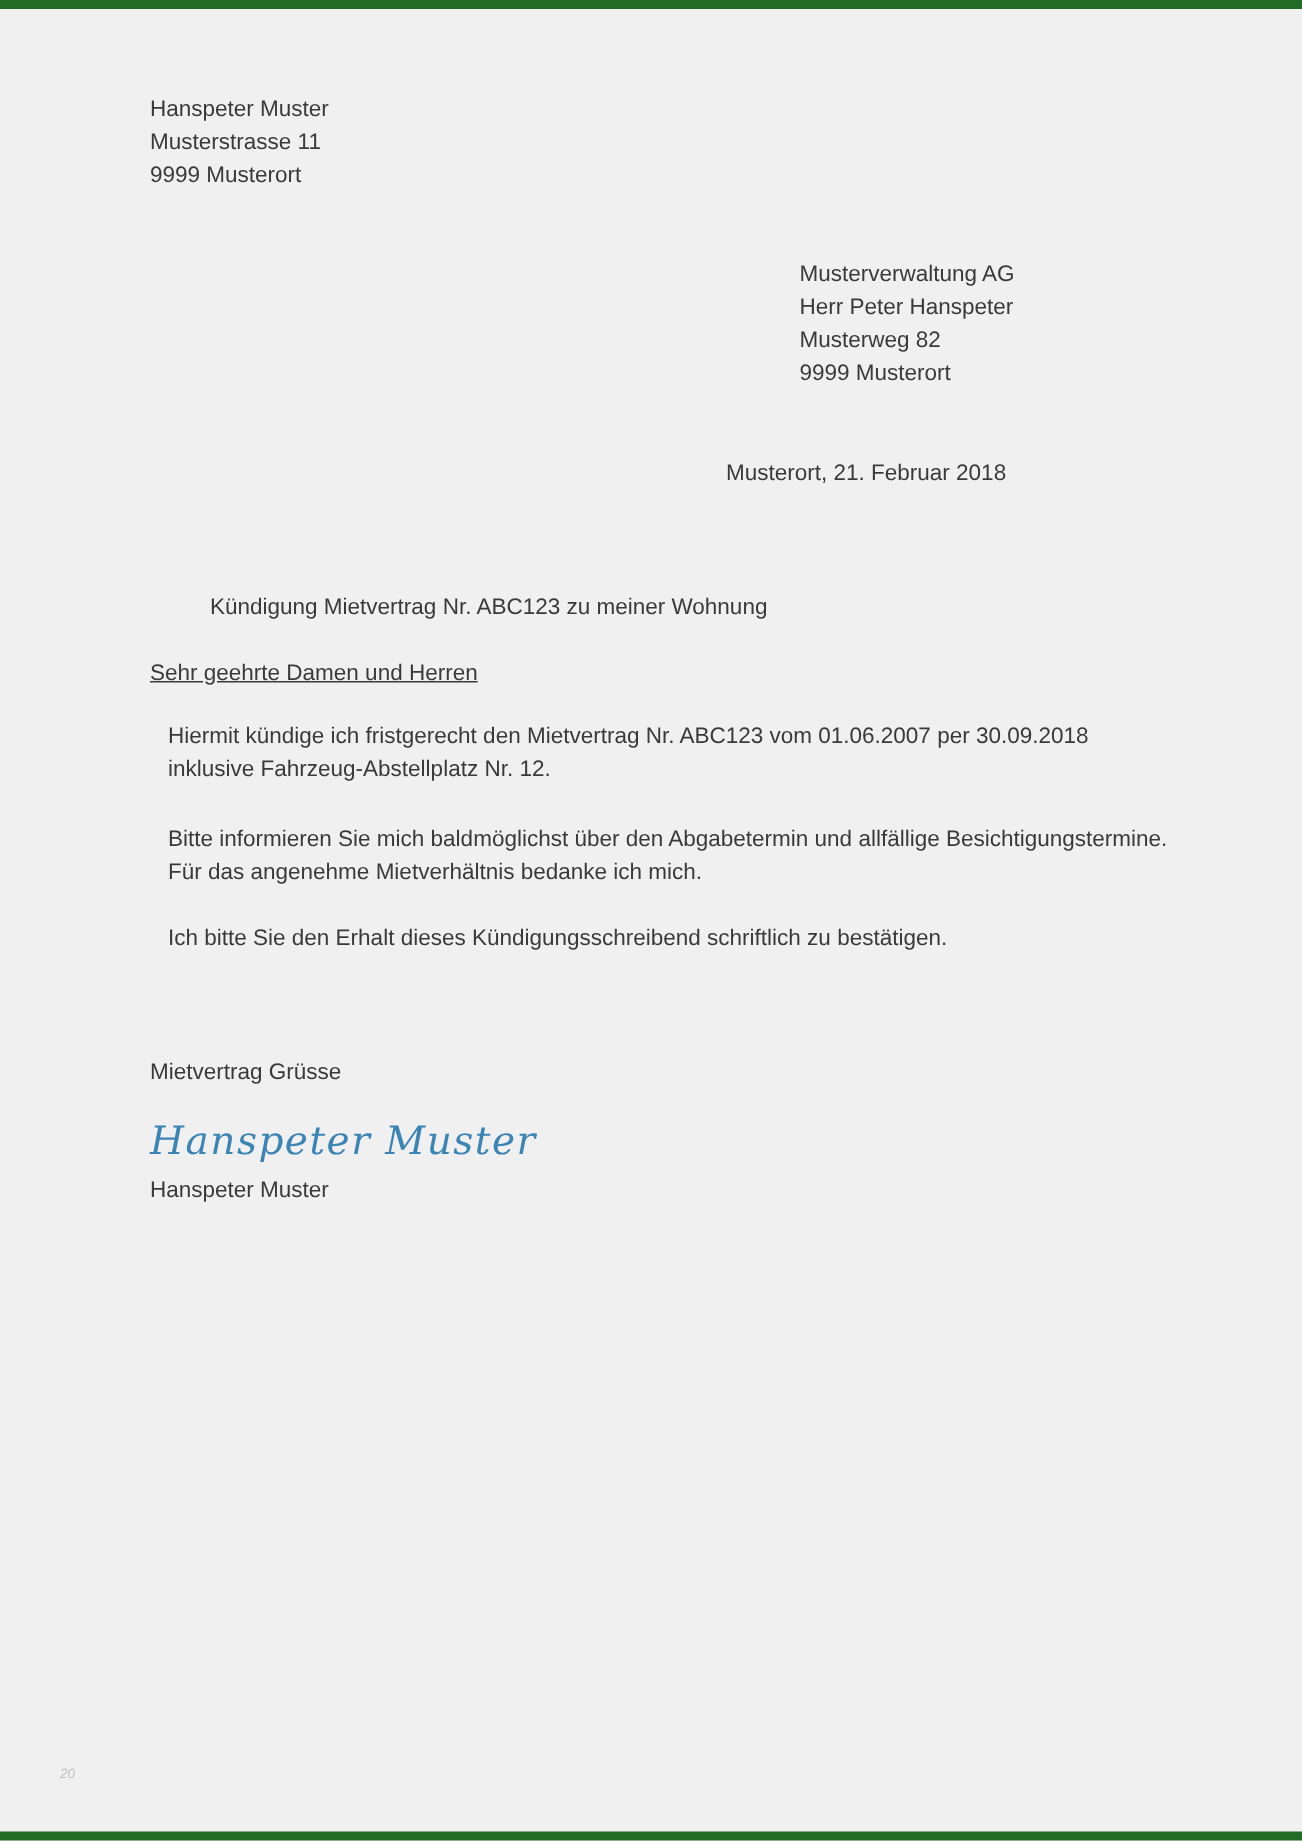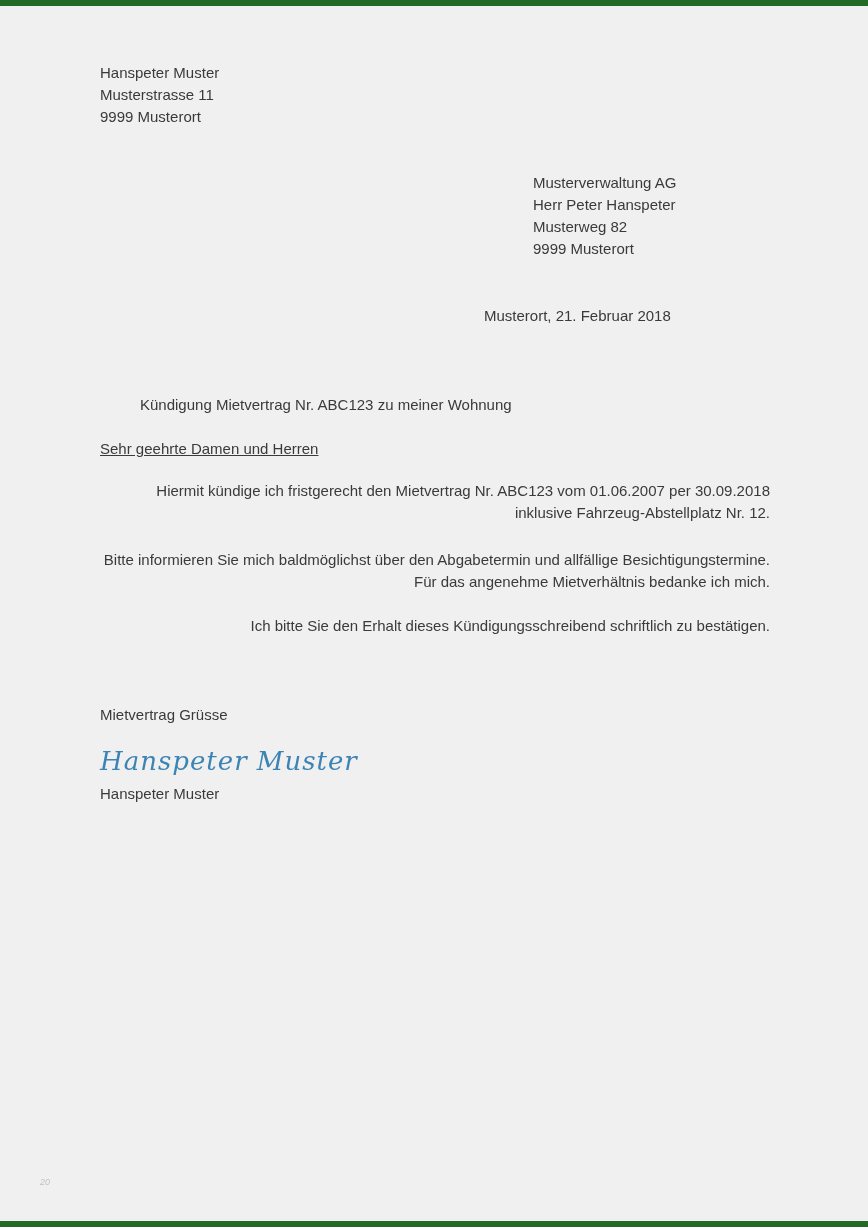--- a/index.html
+++ b/index.html
@@ -63,23 +63,22 @@
     margin-left: 40px;
   }
   .salutation {
     position: absolute;
     top: 438px;
     left: 100px;
     text-decoration: underline;
   }
   .para {
     position: absolute;
-    left: 100px;
+    left: 112px;
     width: 670px;
-    text-align: right;
   }
   .para-1 { top: 480px; }
   .para-2 { top: 549px; }
   .para-3 { top: 615px; }
   .closing {
     position: absolute;
     top: 704px;
     left: 100px;
   }
   .signature {

